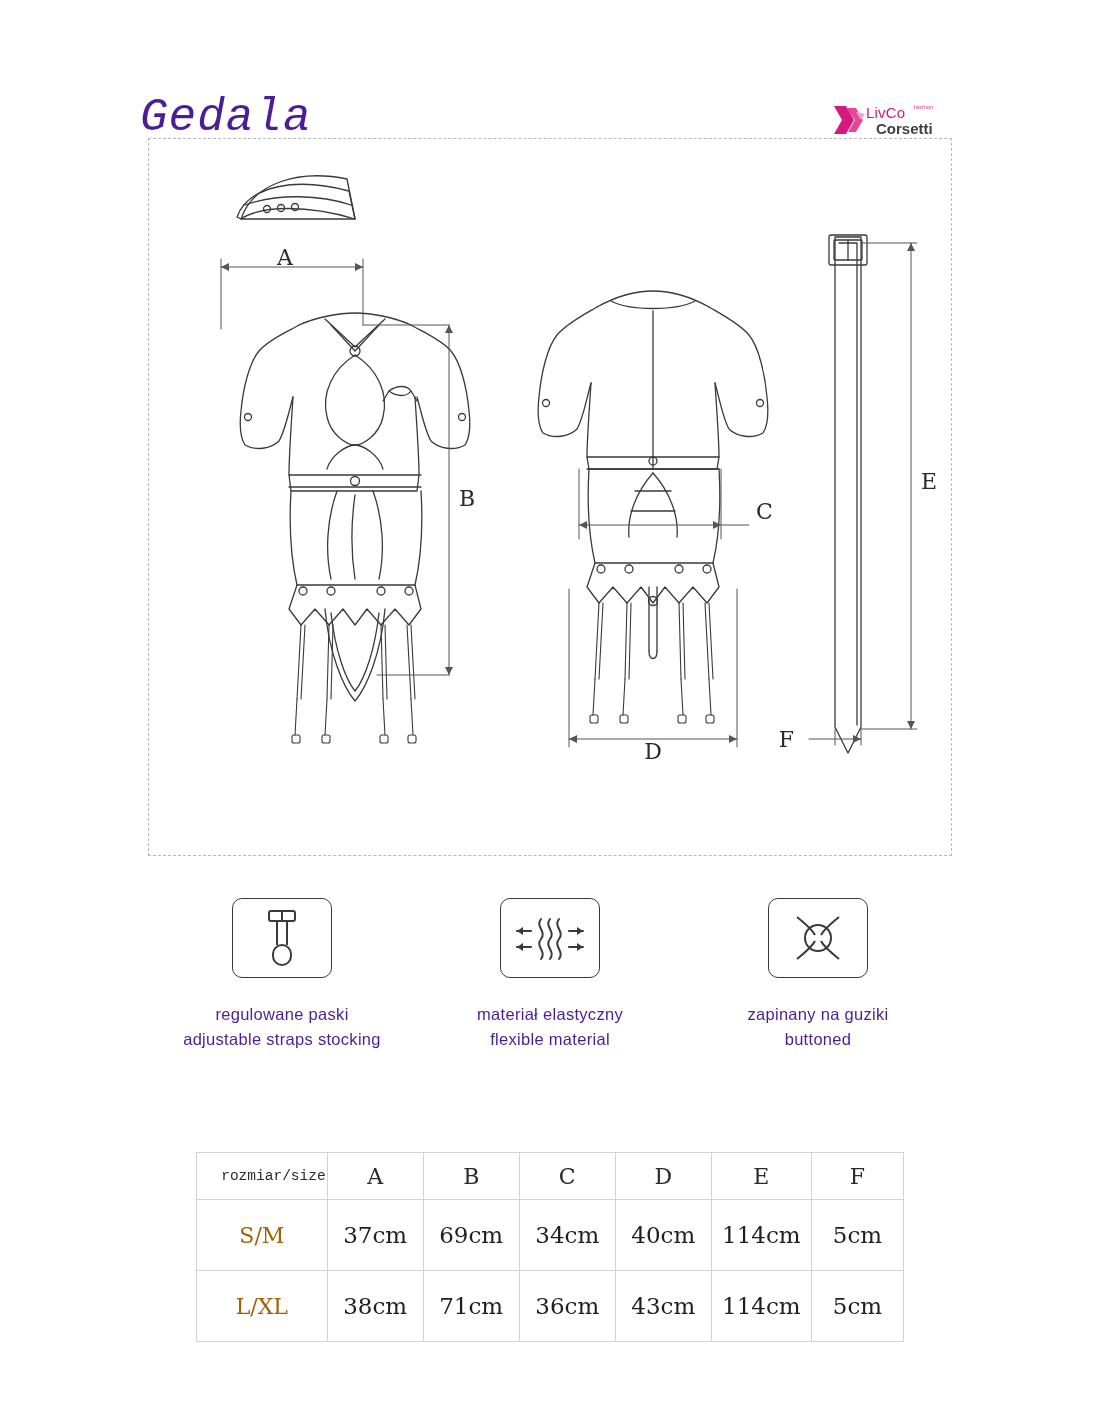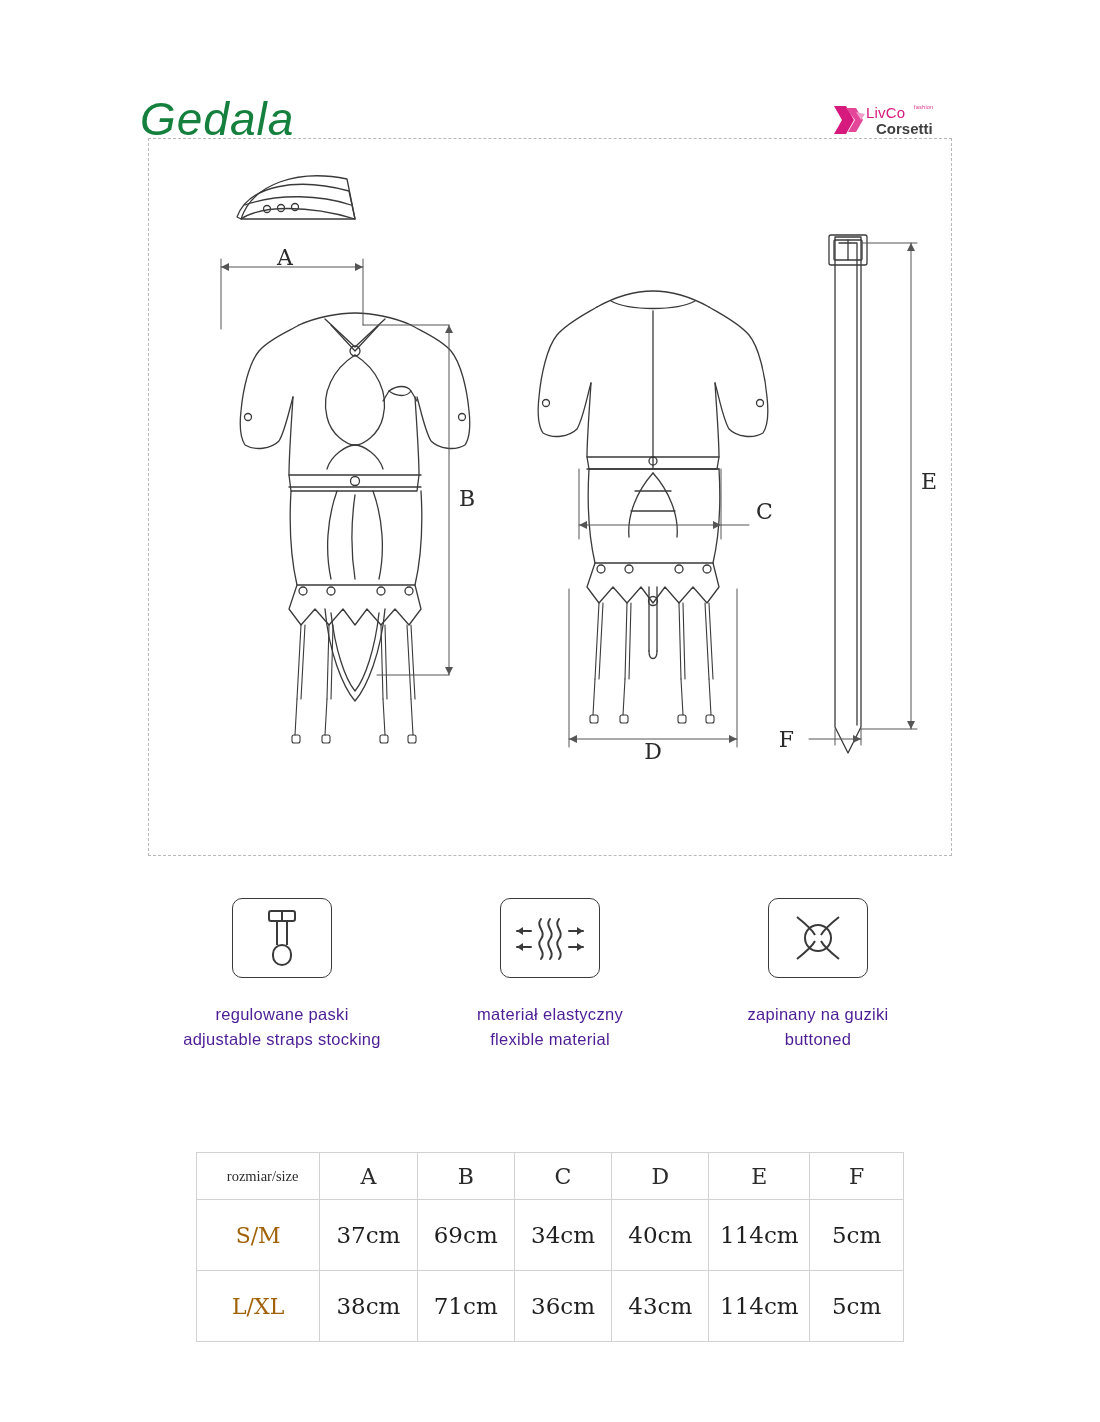--- a/index.html
+++ b/index.html
@@ -21,25 +21,25 @@
     position: absolute;
     top: 40px;
     left: 0;
     width: 1100px;
     height: 80px;
   }
   .product-title {
     position: absolute;
     left: 140px;
     top: 52px;
-    font-family: Liberation Sans, sans-serif;
+    font-family: Liberation Mono, monospace;
     font-style: italic;
     font-size: 46px;
     letter-spacing: 1px;
-    color: #15803d;
+    color: #4c1d95;
   }
   .brand-logo {
     position: absolute;
     right: 148px;
     top: 60px;
     width: 120px;
     height: 50px;
   }
   .brand-logo .mark {
     position: absolute;
@@ -133,22 +133,22 @@
     font-weight: normal;
     color: #2b2b2b;
   }
   .size-table thead th {
     height: 44px;
     font-size: 22px;
     font-family: "DejaVu Serif", serif;
   }
   .size-table thead th.lbl {
     font-size: 14.5px;
-    font-family: Liberation Serif, serif;
-    text-align: center;
+    font-family: Liberation Mono, monospace;
+    text-align: right;
     padding-left: 10px;
     color: #2b2b2b;
   }
   .size-table tbody td {
     height: 68px;
     font-size: 23px;
     font-family: "DejaVu Serif", serif;
     color: #1f1f1f;
   }
   .size-table tbody td.size-name {

